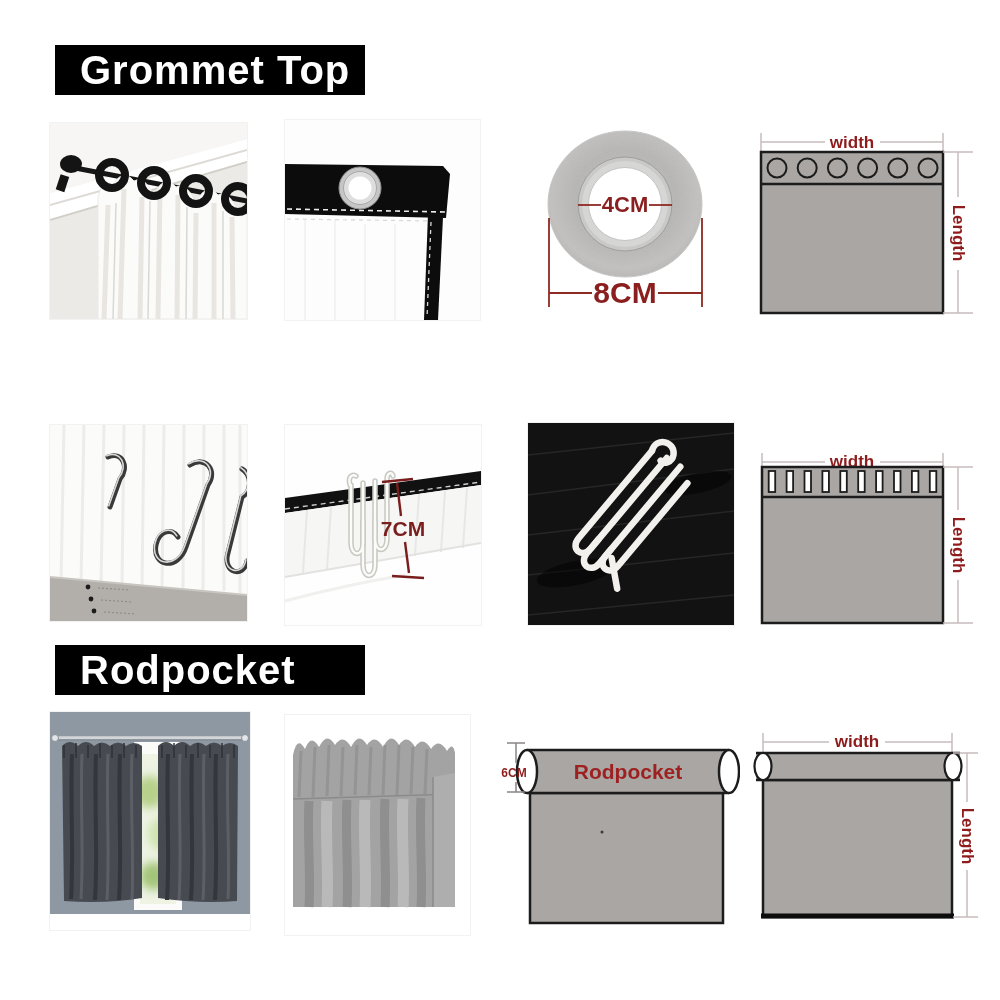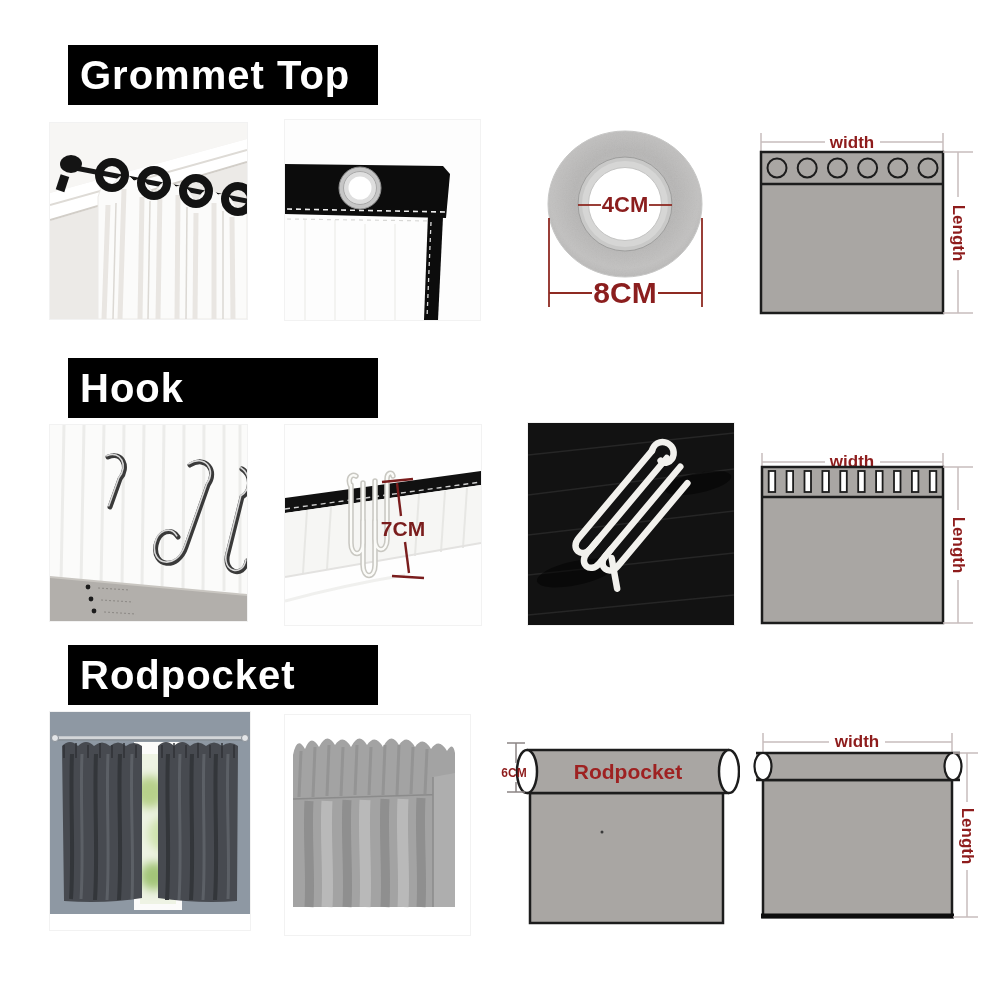--- a/index.html
+++ b/index.html
@@ -1,19 +1,19 @@
 <!DOCTYPE html>
 <html><head>
 <meta charset="utf-8">
 <style>
   html,body{margin:0;padding:0;background:#fff}
   .canvas{position:relative;width:1000px;height:1000px;background:#fff;
           font-family:"Liberation Sans",sans-serif;overflow:hidden}
-  .banner{position:absolute;left:68px;width:310px;height:60px;background:#000;color:#fff;
-          display:flex;align-items:center;box-sizing:border-box;padding-left:12px;
+  .banner{position:absolute;left:55px;width:310px;height:50px;background:#000;color:#fff;
+          display:flex;align-items:center;box-sizing:border-box;padding-left:25px;
           font-size:40px;font-weight:bold;letter-spacing:1px;white-space:nowrap}
   .abs{position:absolute;display:block}
   .ph{outline:1px solid rgba(0,0,0,0.05)}
   svg text{font-family:"Liberation Sans",sans-serif}
   .dim-label{font-size:17px;font-weight:bold;fill:#8e1c1c}
   .red-big{font-weight:bold;fill:#8b1e1e}
   .mline{stroke:#c7bdbd;stroke-width:1.5;fill:none}
   .redline{stroke:#8e2a22;stroke-width:1.8;fill:none}
   .panel{fill:#a9a6a3;stroke:#1c1c1c;stroke-width:2.5}
   .pline{stroke:#1c1c1c;stroke-width:2.5;fill:none}
@@ -132,23 +132,20 @@
       </g>
     <g class="mline">
       <line x1="198" y1="27" x2="228" y2="27"></line>
         <line x1="198" y1="188" x2="228" y2="188"></line>
       <line x1="213" y1="27" x2="213" y2="72"></line>
         <line x1="213" y1="145" x2="213" y2="188"></line>
     </g>
     <text x="213" y="108" text-anchor="middle" dominant-baseline="central" transform="rotate(90 213 108)" class="dim-label">Length</text>
   </svg>
 
-  <div class="banner" style="top:358px">
-    <span>Hook</span>
-  </div>
 
   <svg class="abs ph" style="left:50px;top:425px" width="197" height="196" viewBox="0 0 197 196">
     <rect width="197" height="196" fill="#fbfbfa"></rect>
     <g stroke="#ececea" stroke-width="3">
       <line x1="14" y1="0" x2="11" y2="158"></line>
         <line x1="34" y1="0" x2="31" y2="160"></line>
       <line x1="54" y1="0" x2="51" y2="160"></line>
         <line x1="74" y1="0" x2="72" y2="162"></line>
       <line x1="94" y1="0" x2="92" y2="162"></line>
         <line x1="114" y1="0" x2="112" y2="164"></line>

